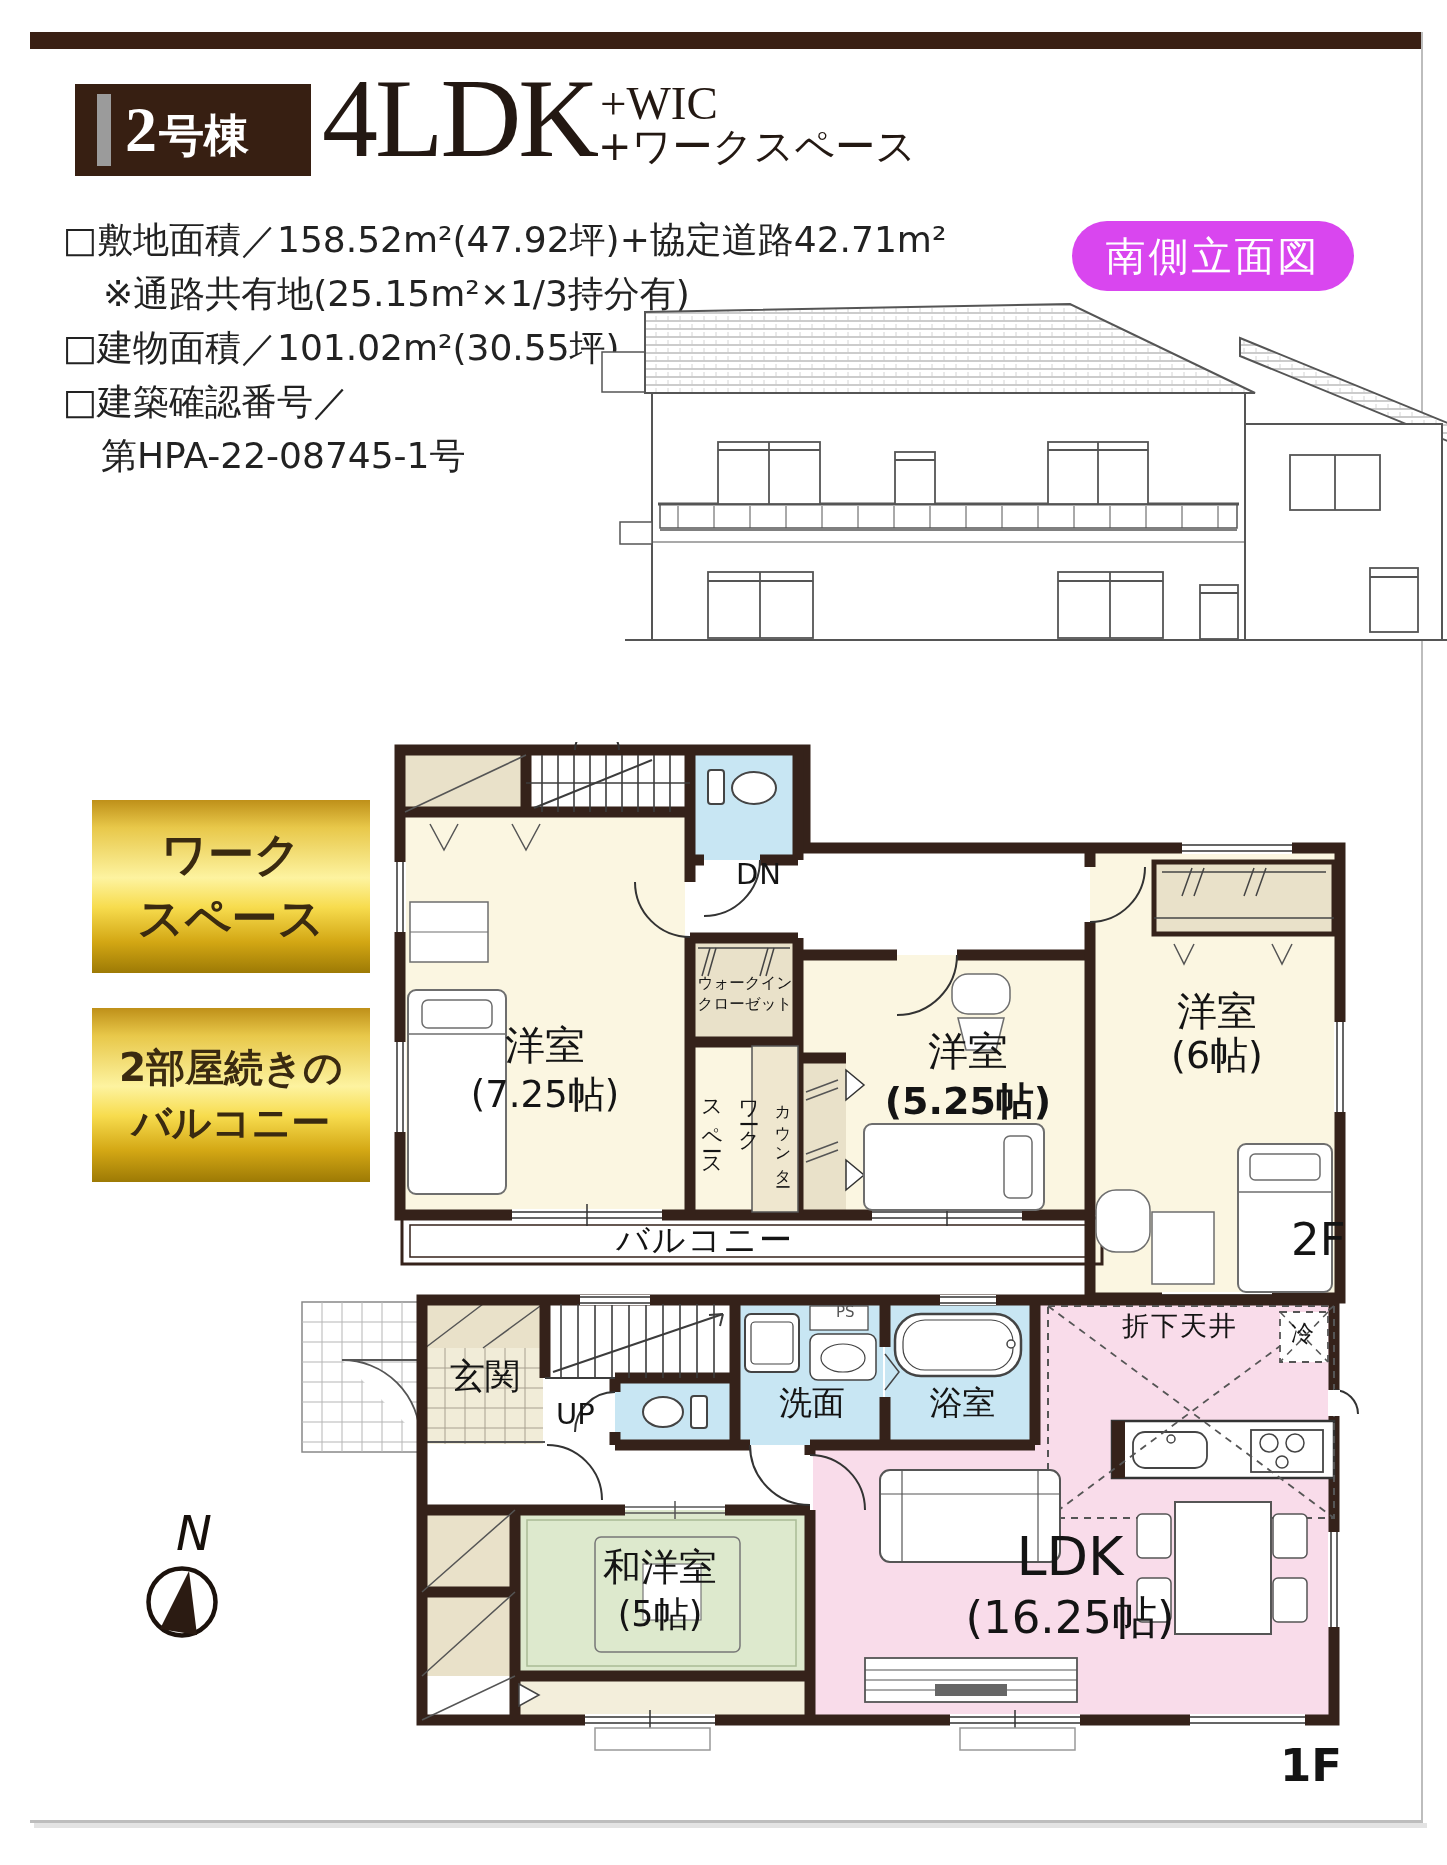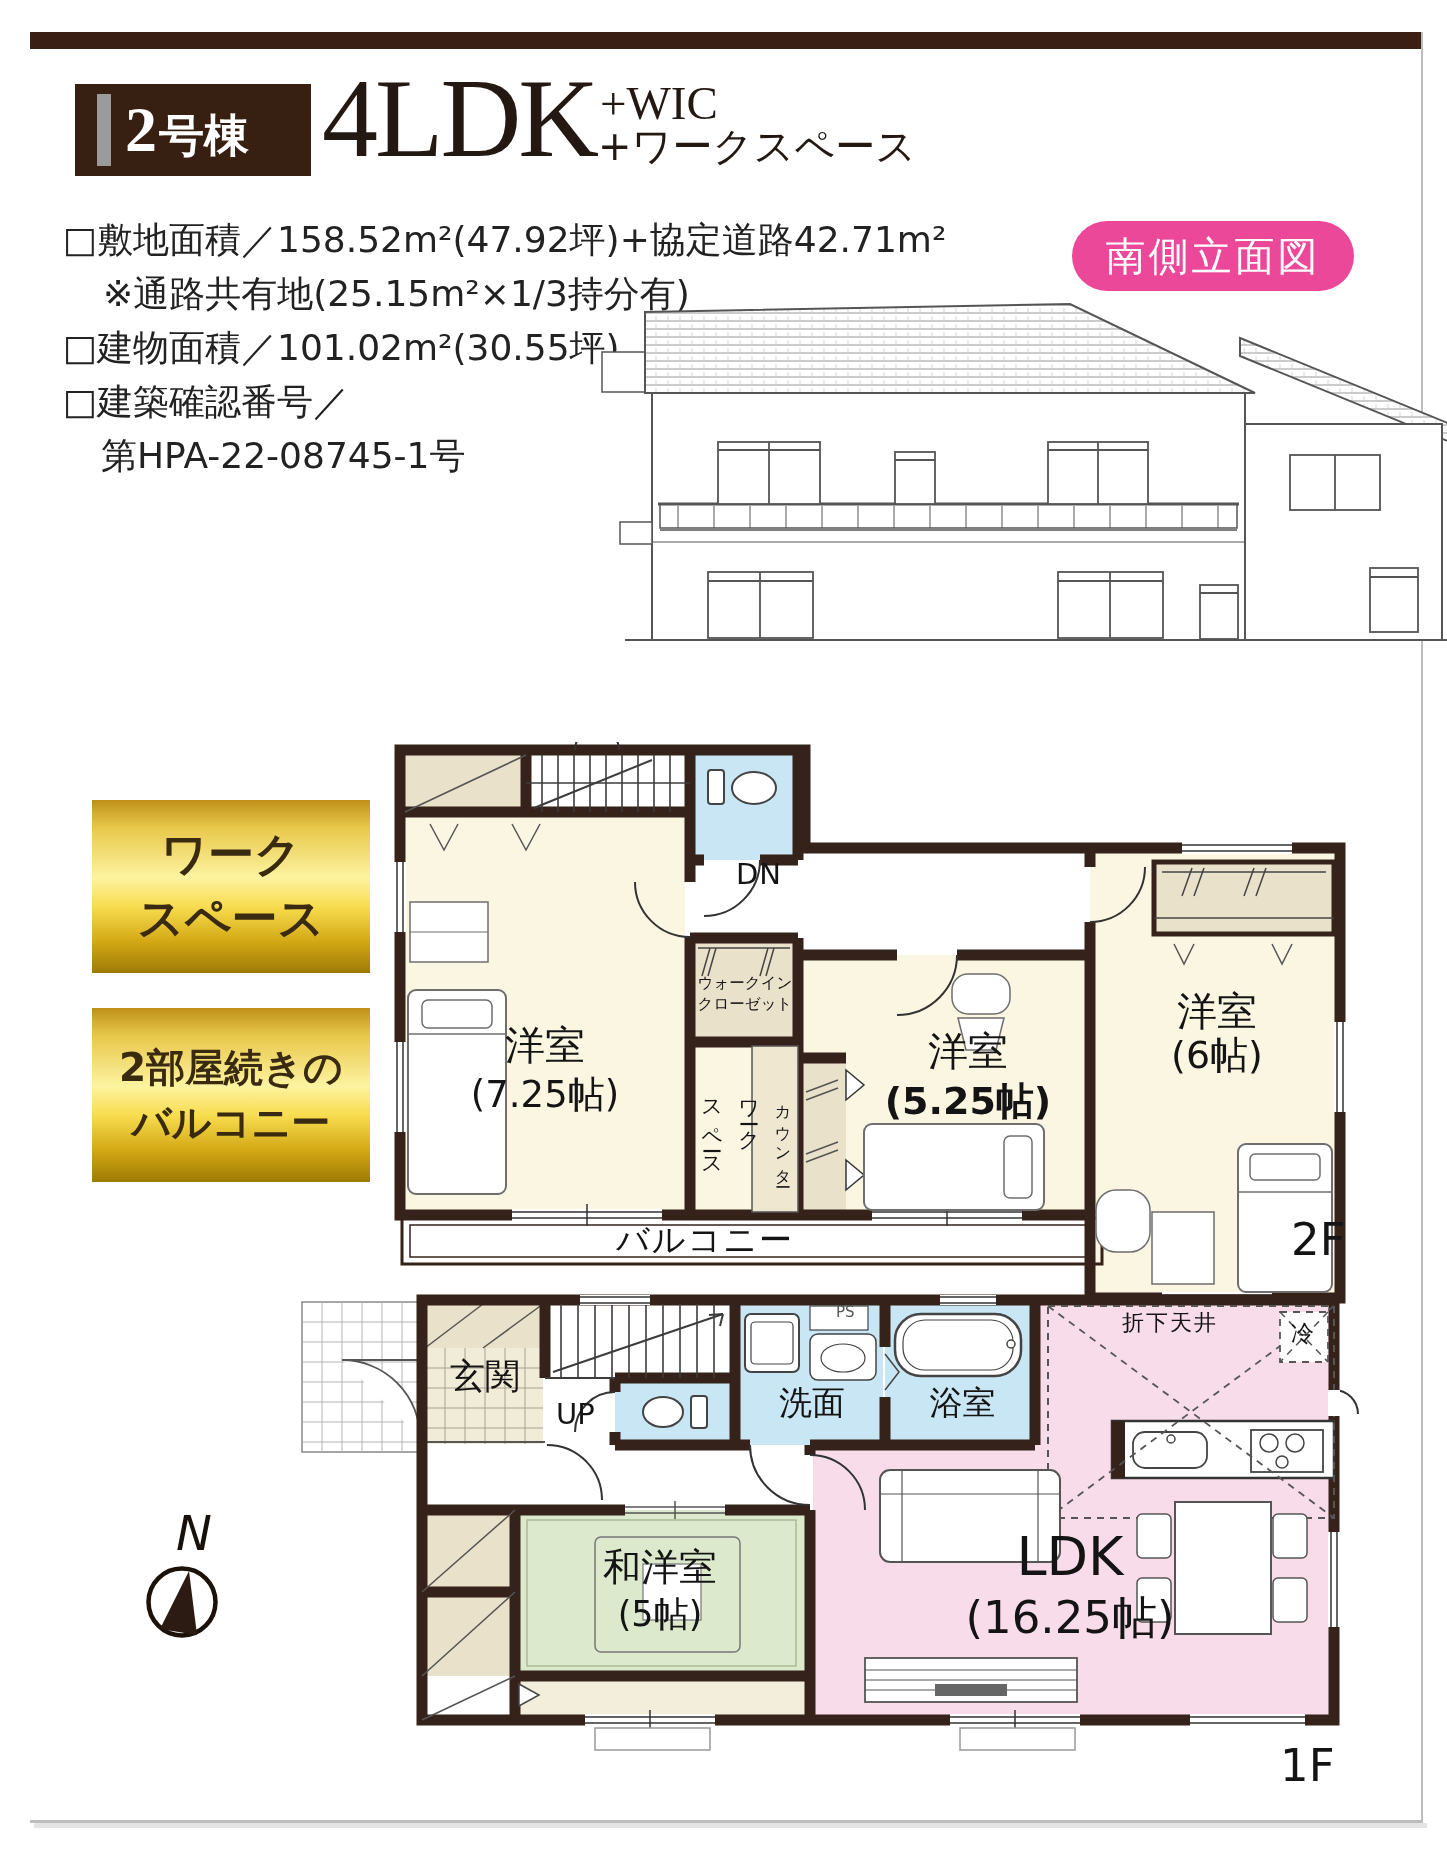--- a/index.html
+++ b/index.html
@@ -20,21 +20,21 @@
   .plan-main{left:322px;top:62px;font-family:"Liberation Serif","DejaVu Serif",serif;font-size:112px;line-height:1;letter-spacing:-3px;color:#231812;}
   .plan-sub1{left:600px;top:80px;font-family:"Liberation Serif","DejaVu Serif",serif;font-size:47px;color:#231812;line-height:1;}
   .plan-sub2{left:598px;top:126px;font-size:40px;font-weight:500;color:#231812;line-height:1;}
   
   .specs{left:63px;top:198px;width:900px;font-size:36px;line-height:54px;color:#222;margin-top:15px;}
   .specs p{margin:0;white-space:nowrap;}
   .sp-i1{padding-left:24px;}
   .sp-i2{padding-left:40px;}
   .sp-i3{padding-left:38px;}
   
-  .elev-badge{left:1072px;top:221px;width:282px;height:70px;background:#ec4899;border-radius:36px;
+  .elev-badge{left:1072px;top:221px;width:282px;height:70px;background:#d946ef;border-radius:36px;
               color:#fff;font-size:40px;letter-spacing:3px;display:flex;align-items:center;justify-content:center;font-weight:500;}
   
   .gold{left:92px;width:278px;display:flex;flex-direction:column;align-items:center;justify-content:center;
         background:linear-gradient(180deg,#bf9019 0%,#e8c84a 16%,#fdf3a0 45%,#f7dc4e 62%,#d3a714 82%,#9d7a05 100%);
         color:#3a2a10;font-weight:bold;text-align:center;}
   .gold1{top:800px;height:173px;font-size:46px;line-height:1.38;}
   .gold2{top:1008px;height:174px;font-size:39px;line-height:1.42;}
   
   .lbl{position:absolute;text-align:center;color:#141414;line-height:1.15;}
   .lbl .sz{display:block;}
@@ -482,29 +482,29 @@
       <rect x="300" y="436" width="115" height="22" fill="#fff" stroke="#999" stroke-width="1.5"></rect>
       <rect x="665" y="436" width="115" height="22" fill="#fff" stroke="#999" stroke-width="1.5"></rect>
     </g>
   </svg>
 
   <div class="lbl" style="left:424px;top:1356px;width:122px;font-size:35px;">玄関</div>
   <div class="lbl" style="left:556px;top:1398px;font-size:29px;">UP</div>
   <div class="lbl" style="left:836px;top:1304px;font-size:15px;color:#555;">PS</div>
   <div class="lbl" style="left:742px;top:1384px;width:140px;font-size:33px;">洗面</div>
   <div class="lbl" style="left:890px;top:1384px;width:145px;font-size:33px;">浴室</div>
-  <div class="lbl" style="left:1122px;top:1310px;font-size:22px;letter-spacing:2px;">折下天井</div>
+  <div class="lbl" style="left:1122px;top:1310px;font-size:27px;letter-spacing:2px;">折下天井</div>
   <div class="lbl" style="left:1291px;top:1320px;font-size:23px;">冷</div>
   <div class="lbl" style="left:515px;top:1546px;width:290px;">
     <span style="font-size:38px;">和洋室</span>
     <span class="sz" style="font-size:35px;margin-top:4px;">(5帖)</span>
   </div>
   <div class="lbl" style="left:930px;top:1526px;width:280px;font-size:54px;">LDK</div>
   <div class="lbl" style="left:905px;top:1592px;width:330px;font-size:45px;">(16.25帖)</div>
-  <div class="lbl" style="left:1280px;top:1740px;font-size:45px;">1F</div>
+  <div class="lbl" style="left:1280px;top:1740px;font-size:45px;font-weight:bold;">1F</div>
 
   <div class="lbl compass-n" style="left:176px;top:1506px;font-size:48px;">N</div>
   <svg class="abs" style="left:136px;top:1556px;" width="92" height="92" viewBox="0 0 92 92">
     <circle cx="46" cy="46" r="33.5" fill="#fff" stroke="#1c120c" stroke-width="4.5"></circle>
     <polygon points="53,15 24,73 61,79" fill="#2b1b12"></polygon>
   </svg>
 
 </div>
 
 </body></html>

